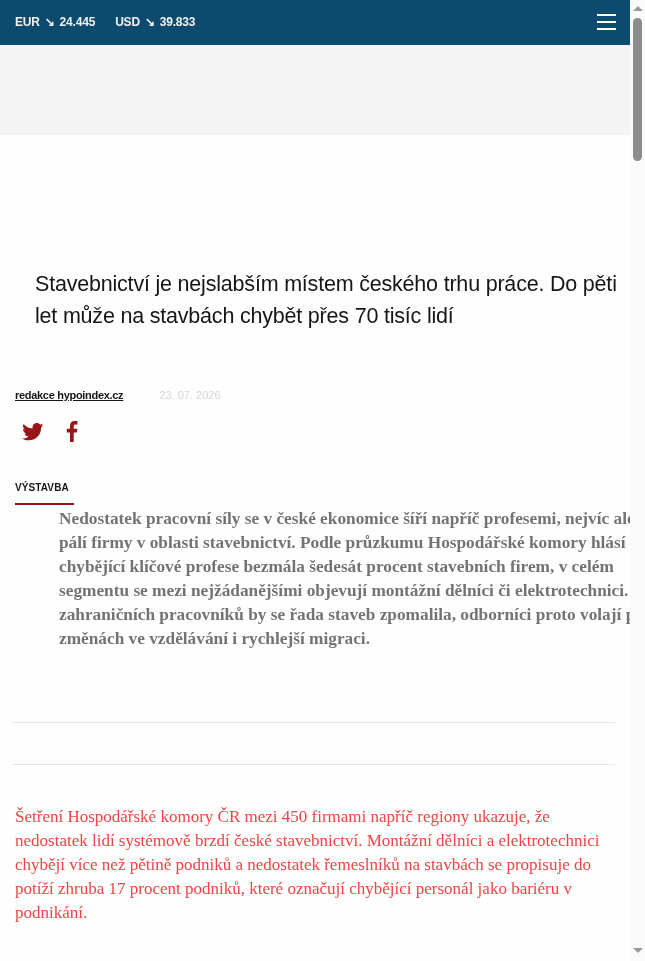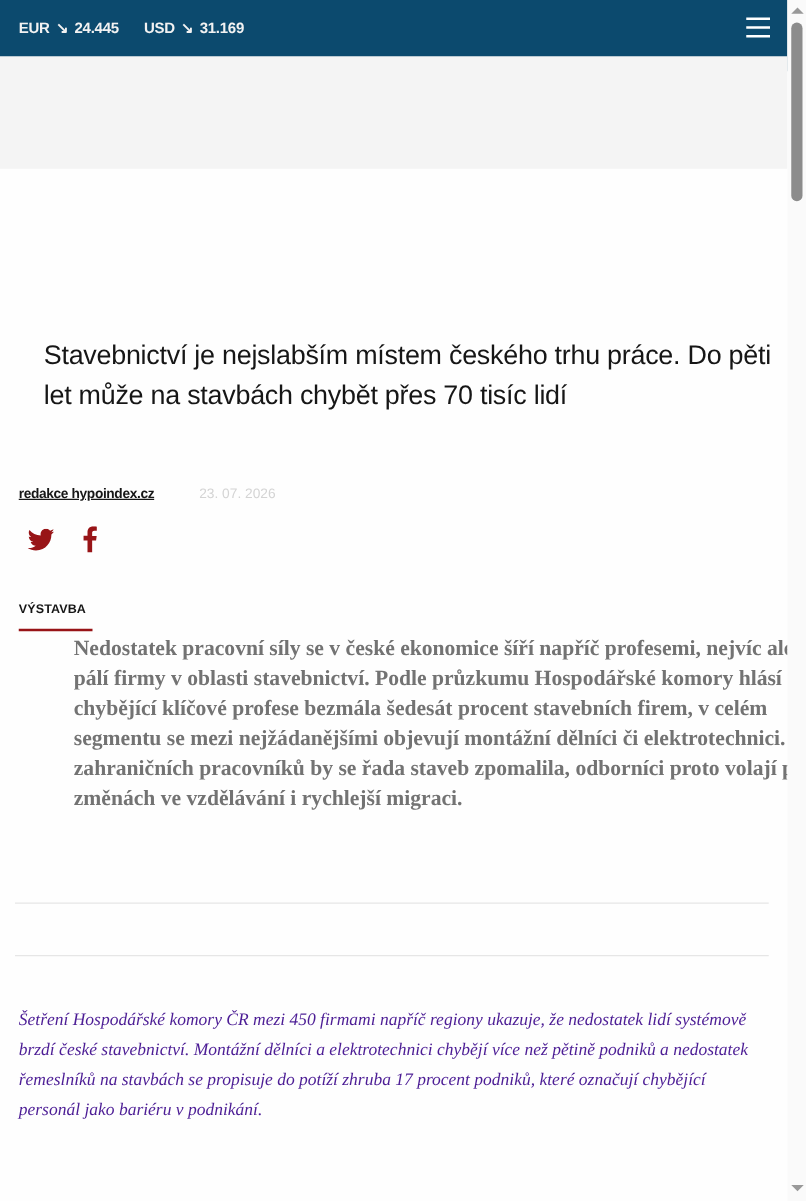--- a/index.html
+++ b/index.html
@@ -30,21 +30,21 @@
   .social { position: absolute; left: 22px; top: 421px; display: flex; gap: 22px; align-items: center; }
   .social svg { display: block; }
 
   .category { position: absolute; left: 15px; top: 482px; font-size: 10px; font-weight: bold; color: #161616; letter-spacing: 0.1px; }
   .category-underline { position: absolute; left: 15px; top: 503px; width: 59px; height: 2px; background: #981417; }
 
   .perex { position: absolute; left: 15px; top: 507px; width: 605px; font-family: "Liberation Serif", serif; font-weight: bold; font-size: 17.3px; line-height: 24px; color: #737373; margin-left: 44px; }
 
   .divider { position: absolute; left: 12px; width: 603px; height: 1px; background: #e6e6e6; }
 
-  .body-text { position: absolute; left: 15px; top: 805px; width: 600px; font-family: "Liberation Serif", serif; font-size: 14px; line-height: 24px; color: #4c1d95; font-style: italic; }
+  .body-text { position: absolute; left: 15px; top: 805px; width: 600px; font-family: "Liberation Serif", serif; font-size: 17px; line-height: 24px; color: #ef4444; }
 
   .scrollbar { position: absolute; left: 630px; top: 0; width: 15px; height: 961px; background: #fafafa; }
   .scroll-up { position: absolute; left: 3px; top: 6px; width: 0; height: 0; border-left: 5px solid transparent; border-right: 5px solid transparent; border-bottom: 5px solid #999; }
   .scroll-down { position: absolute; left: 3px; top: 948px; width: 0; height: 0; border-left: 5px solid transparent; border-right: 5px solid transparent; border-top: 5px solid #999; }
   .scroll-thumb { position: absolute; left: 3px; top: 18px; width: 9px; height: 143px; background: #8c8c8c; border-radius: 5px; }
 </style>
 </head>
 <body>
 
 <div class="page">
@@ -52,21 +52,21 @@
   <header class="topbar">
     <div class="rates">
       <div class="rate">
         <span>EUR</span>
         <span class="rate-arrow">↘</span>
         <span>24.445</span>
       </div>
       <div class="rate">
         <span>USD</span>
         <span class="rate-arrow">↘</span>
-        <span>31.169</span>
+        <span>39.833</span>
       </div>
     </div>
     <div class="hamburger">
       <span style="top:1px"></span>
       <span style="top:8px"></span>
       <span style="top:15px"></span>
     </div>
   </header>
 
   <div class="adband"></div>

